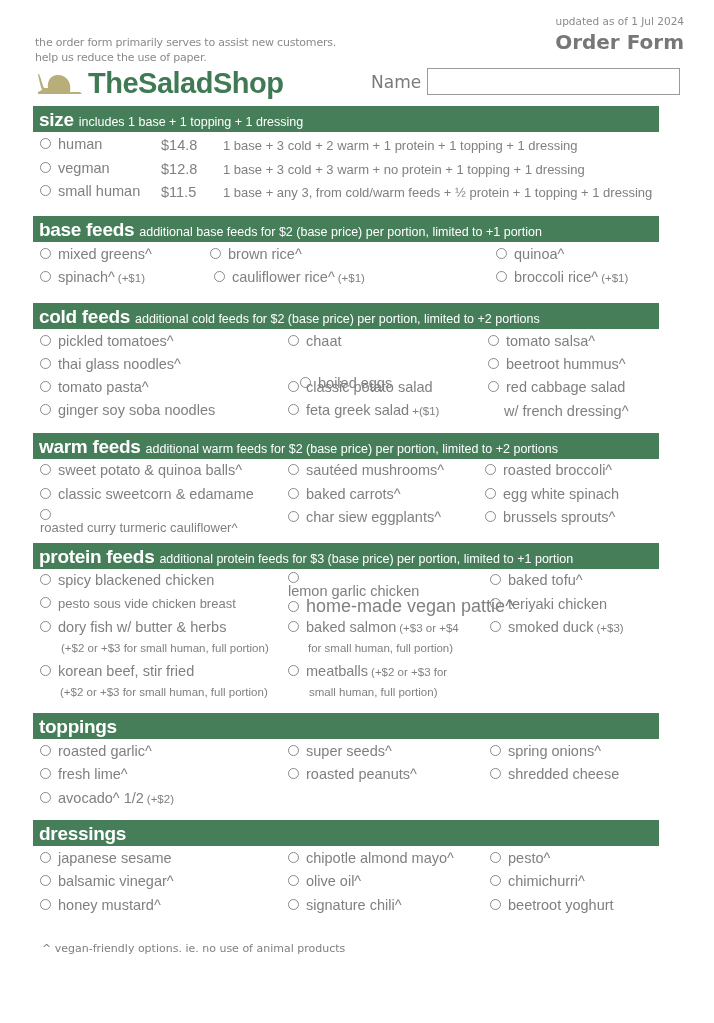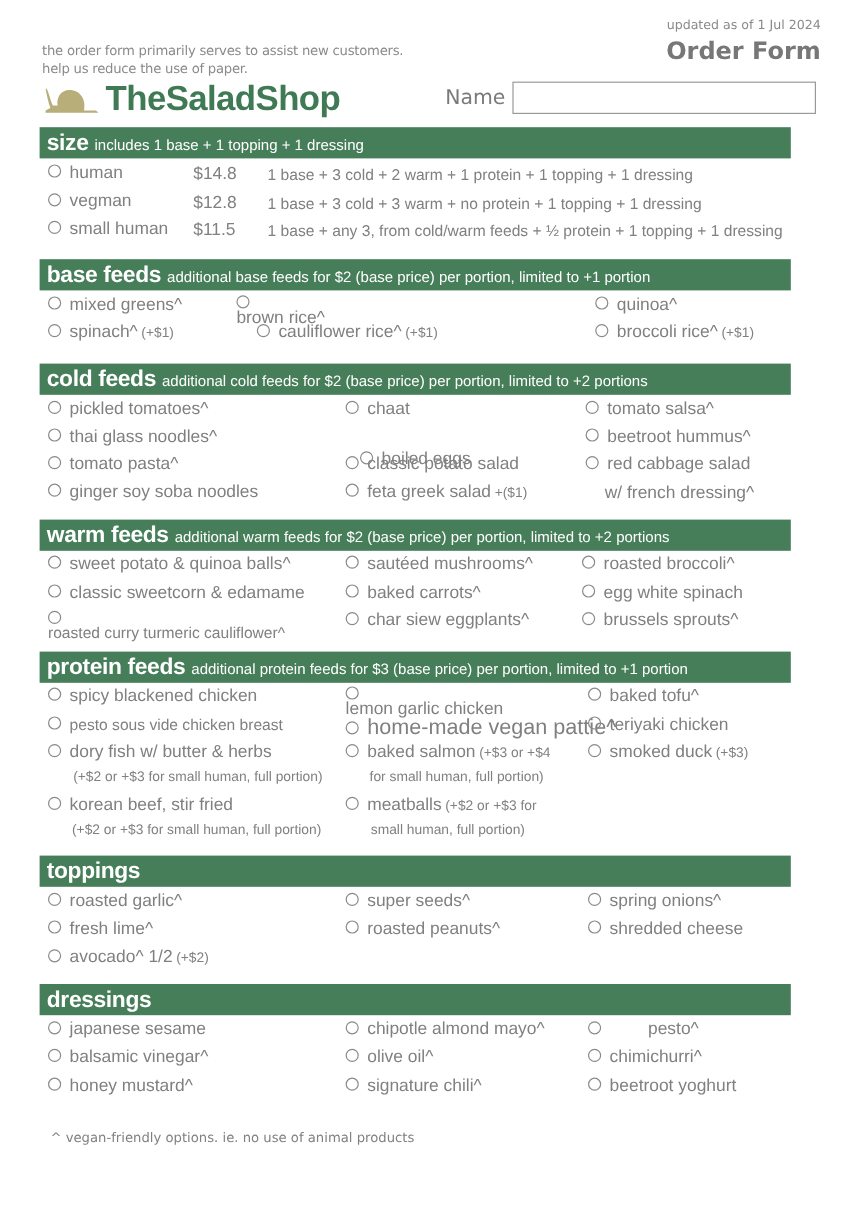--- a/index.html
+++ b/index.html
@@ -78,21 +78,21 @@
 <div class="desc" style="left:223px;top:185px;">1 base + any 3, from cold/warm feeds + ½ protein + 1 topping + 1 dressing</div>
 
 <div class="band" style="top:216px;">
   <span class="h">base feeds</span>
   <span class="sub">additional base feeds for $2 (base price) per portion, limited to +1 portion</span>
 </div>
 <div class="opt" style="left:40px;top:246px;">
     <span class="radio"></span>
     <span>mixed greens^</span>
   </div>
-<div class="opt" style="left:197px;top:246px;flex-direction:column;">
+<div class="opt" style="left:210px;top:246px;">
     <span class="radio"></span>
     <span>brown rice^</span>
   </div>
 <div class="opt" style="left:496px;top:246px;">
     <span class="radio"></span>
     <span>quinoa^</span>
   </div>
 <div class="opt" style="left:40px;top:269px;">
     <span class="radio"></span>
     <span>spinach^</span>
@@ -296,21 +296,21 @@
   <span class="h">dressings</span>
 </div>
 <div class="opt" style="left:40px;top:850px;">
     <span class="radio"></span>
     <span>japanese sesame</span>
   </div>
 <div class="opt" style="left:288px;top:850px;">
     <span class="radio"></span>
     <span>chipotle almond mayo^</span>
   </div>
-<div class="opt" style="left:490px;top:850px;gap:32px;">
+<div class="opt" style="left:490px;top:850px;">
     <span class="radio"></span>
     <span>pesto^</span>
   </div>
 <div class="opt" style="left:40px;top:873px;">
     <span class="radio"></span>
     <span>balsamic vinegar^</span>
   </div>
 <div class="opt" style="left:288px;top:873px;">
     <span class="radio"></span>
     <span>olive oil^</span>

